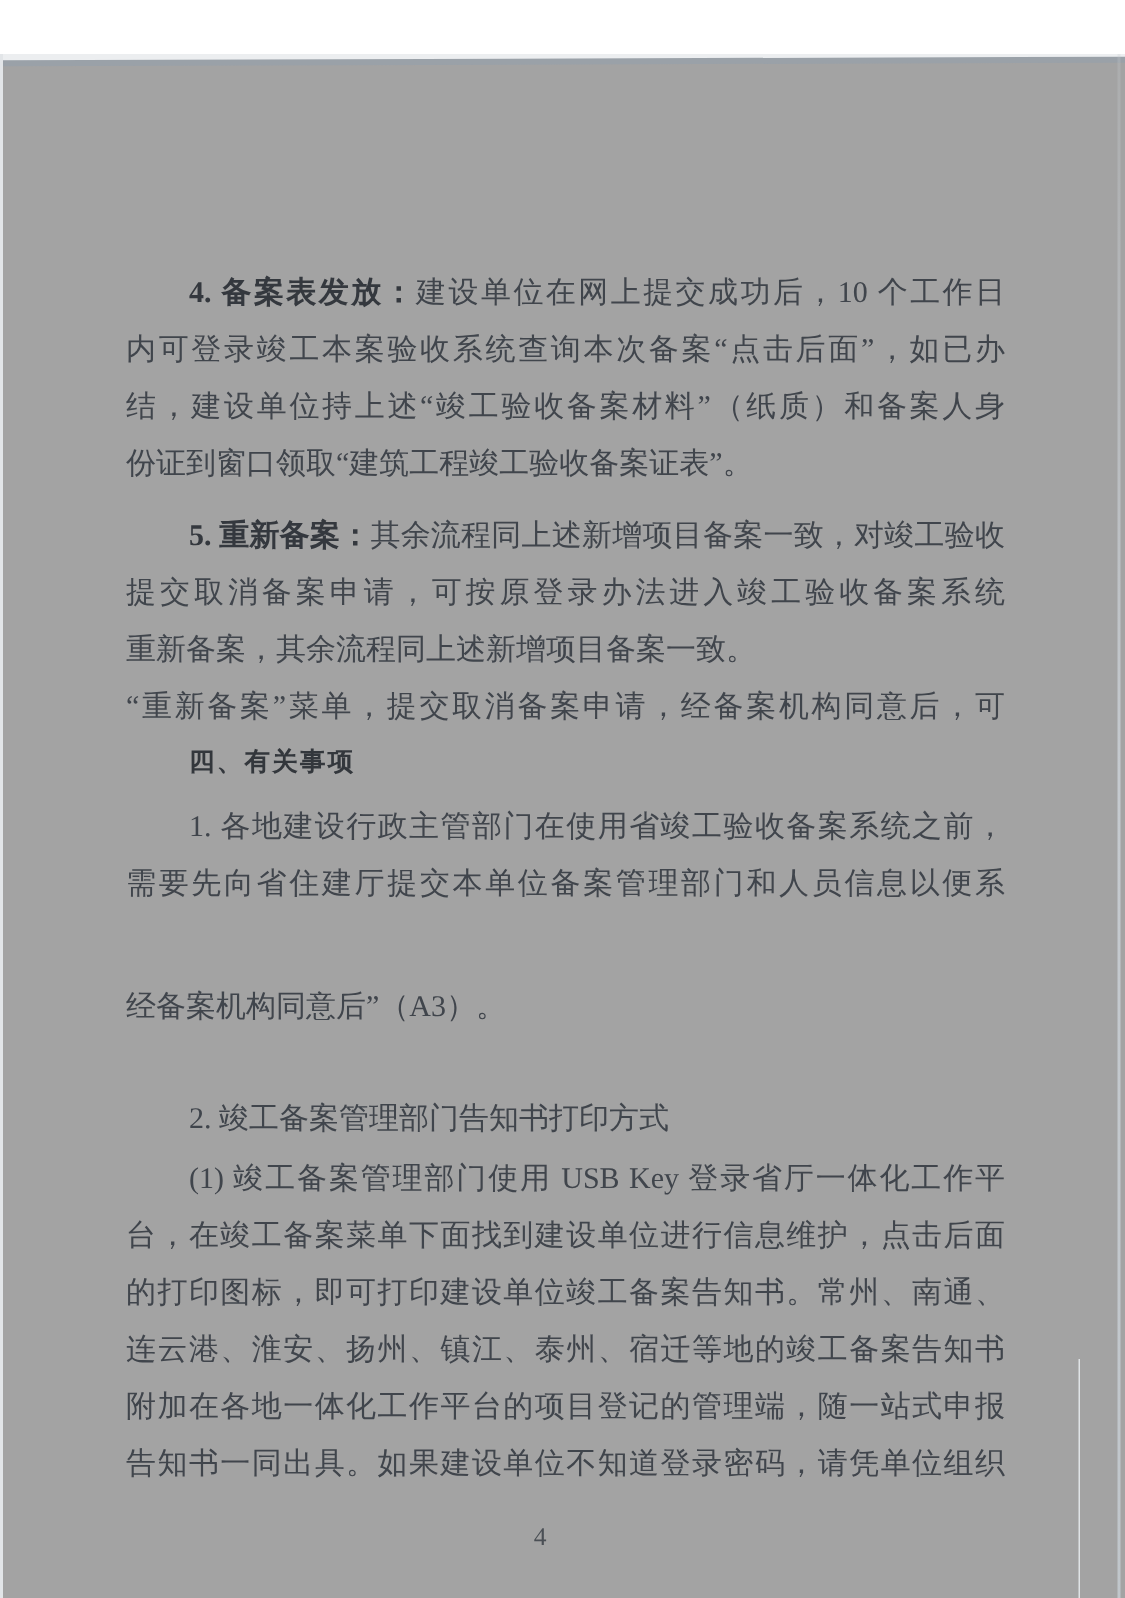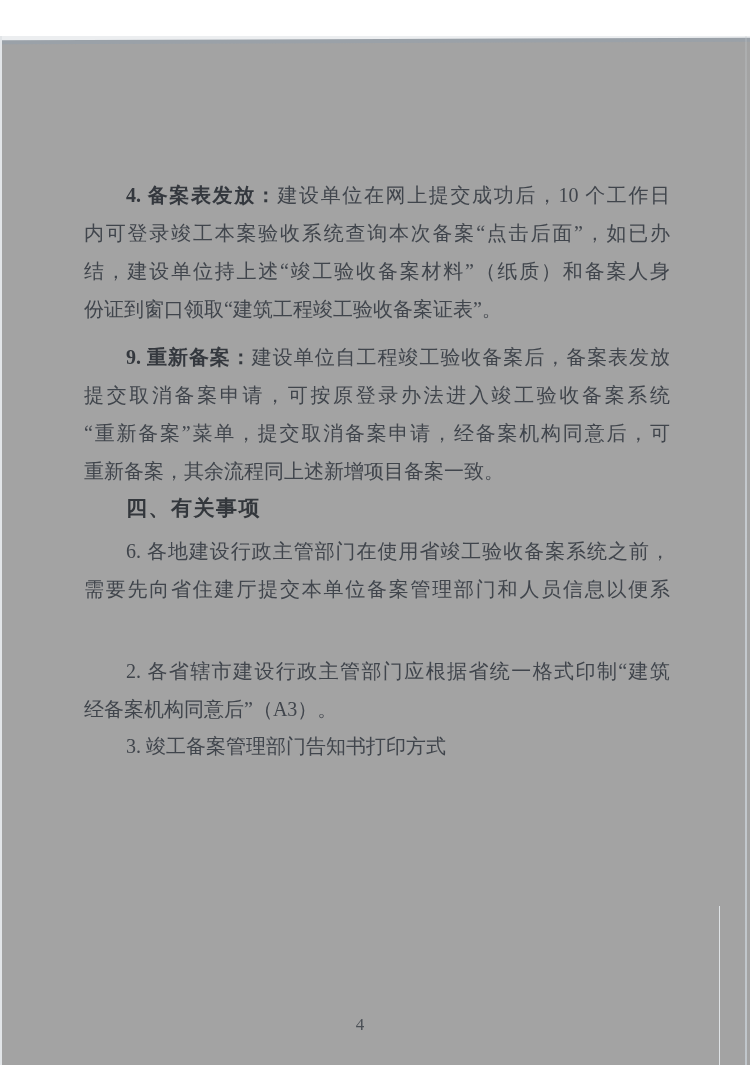--- a/index.html
+++ b/index.html
@@ -16,21 +16,21 @@
   .block{
     position:absolute;left:84px;width:586px;
     font-size:20px;line-height:38px;
   }
   .tline{text-align:justify;text-align-last:justify;}
   .tline.last{text-align:left;text-align-last:left;}
   .ind{text-indent:42px;}
   .lbl{font-weight:bold;color:#34383e;}
   .heading{
     font-family:"Liberation Sans","DejaVu Sans",sans-serif;
-    font-weight:bold;font-size:21px;color:#33373c;letter-spacing:1.5px;
+    font-weight:bold;font-size:17px;color:#33373c;letter-spacing:1.5px;
   }
   .pagenum{
     position:absolute;top:976px;left:338px;width:44px;
     text-align:center;font-size:17px;color:#4a4f55;line-height:26px;
   }
   
   .edge-top-band{position:absolute;top:0;left:0;width:750px;height:5px;background:#eceef0;}
   .edge-top-line{position:absolute;top:3px;left:-4px;width:760px;height:4px;background:#9aa1a8;transform:rotate(-0.18deg);}
   .edge-bottom-line{position:absolute;bottom:1px;left:0;width:750px;height:2px;background:#b2b8bd;}
   .edge-bottom-dark{position:absolute;bottom:0;left:0;width:460px;height:3px;
@@ -56,40 +56,47 @@
   <div class="edge-bottom-dark"></div>
 
   <div class="block" style="top:140px">
     <div class="tline ind"><b class="lbl">4. 备案表发放：</b><span>建设单位在网上提交成功后，10 个工作日</span></div>
     <div class="tline">内可登录竣工本案验收系统查询本次备案“点击后面”，如已办</div>
     <div class="tline">结，建设单位持上述“竣工验收备案材料”（纸质）和备案人身</div>
     <div class="tline last">份证到窗口领取“建筑工程竣工验收备案证表”。</div>
   </div>
 
   <div class="block" style="top:302px">
-    <div class="tline ind"><b class="lbl">9. 重新备案：</b><span>建设单位自工程竣工验收备案后，备案表发放</span></div>
+    <div class="tline ind"><b class="lbl">5. 重新备案：</b><span>其余流程同上述新增项目备案一致，对竣工验收</span></div>
     <div class="tline">提交取消备案申请，可按原登录办法进入竣工验收备案系统</div>
+    <div class="tline last">重新备案，其余流程同上述新增项目备案一致。</div>
     <div class="tline">“重新备案”菜单，提交取消备案申请，经备案机构同意后，可</div>
-    <div class="tline last">重新备案，其余流程同上述新增项目备案一致。</div>
   </div>
 
   <div class="block" style="top:453px">
     <div class="heading ind">四、有关事项</div>
   </div>
 
   <div class="block" style="top:496px">
-    <div class="tline ind">6. 各地建设行政主管部门在使用省竣工验收备案系统之前，</div>
+    <div class="tline ind">1. 各地建设行政主管部门在使用省竣工验收备案系统之前，</div>
     <div class="tline">需要先向省住建厅提交本单位备案管理部门和人员信息以便系</div>
   </div>
 
   <div class="block" style="top:616px">
-    <div class="tline ind">2. 各省辖市建设行政主管部门应根据省统一格式印制“建筑</div>
     <div class="tline last">经备案机构同意后”（A3）。</div>
   </div>
 
   <div class="block" style="top:691px">
-    <div class="tline last ind">3. 竣工备案管理部门告知书打印方式</div>
+    <div class="tline last ind">2. 竣工备案管理部门告知书打印方式</div>
   </div>
 
+  <div class="block" style="top:731px">
+    <div class="tline ind">(1) 竣工备案管理部门使用 USB Key 登录省厅一体化工作平</div>
+    <div class="tline">台，在竣工备案菜单下面找到建设单位进行信息维护，点击后面</div>
+    <div class="tline">的打印图标，即可打印建设单位竣工备案告知书。常州、南通、</div>
+    <div class="tline">连云港、淮安、扬州、镇江、泰州、宿迁等地的竣工备案告知书</div>
+    <div class="tline">附加在各地一体化工作平台的项目登记的管理端，随一站式申报</div>
+    <div class="tline">告知书一同出具。如果建设单位不知道登录密码，请凭单位组织</div>
+  </div>
 
   <div class="pagenum">4</div>
 
 </div>
 
 </body></html>

